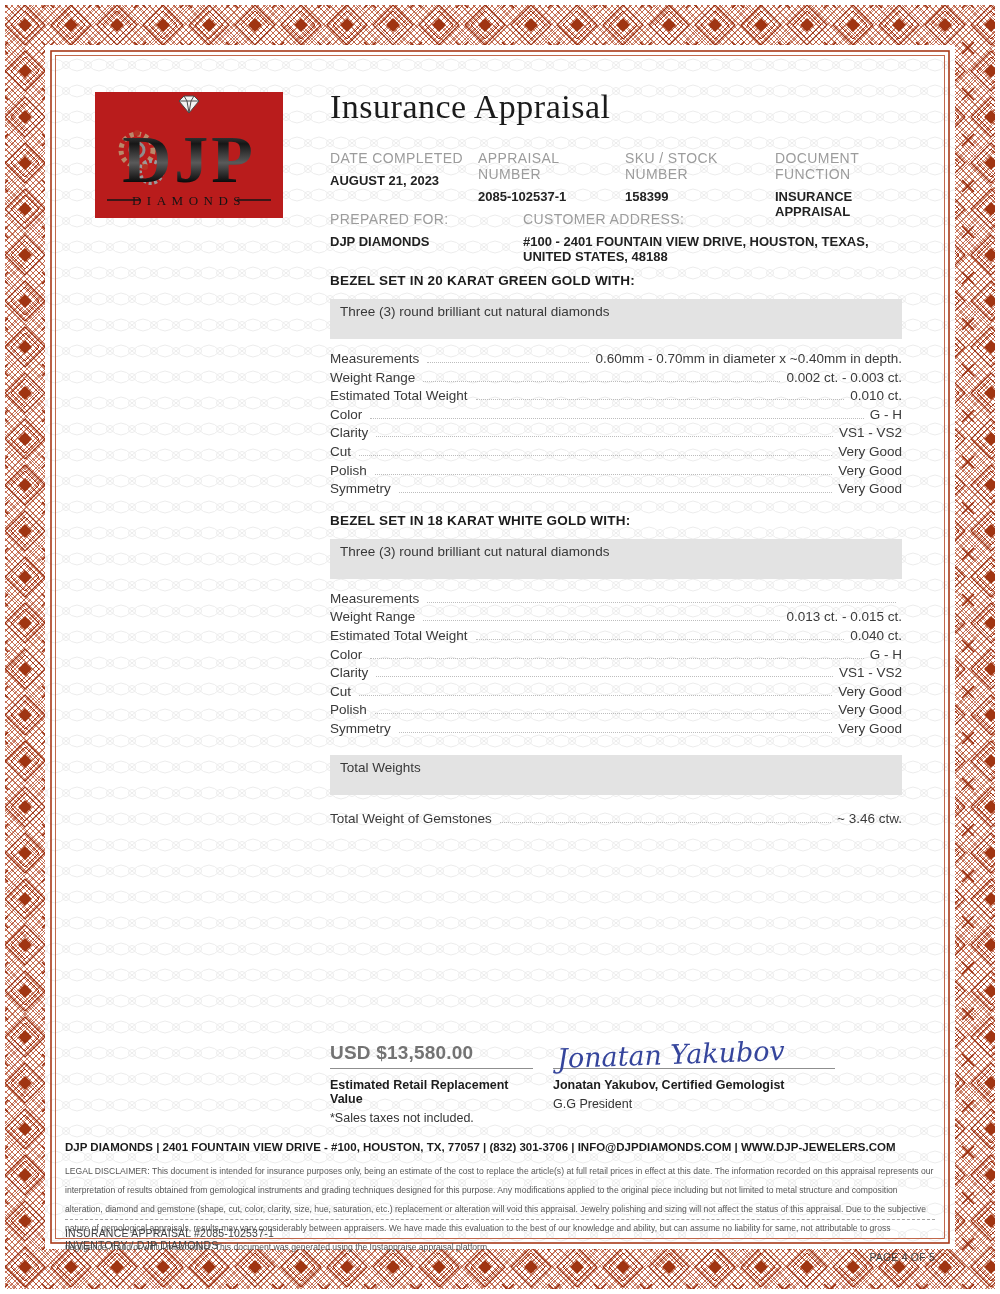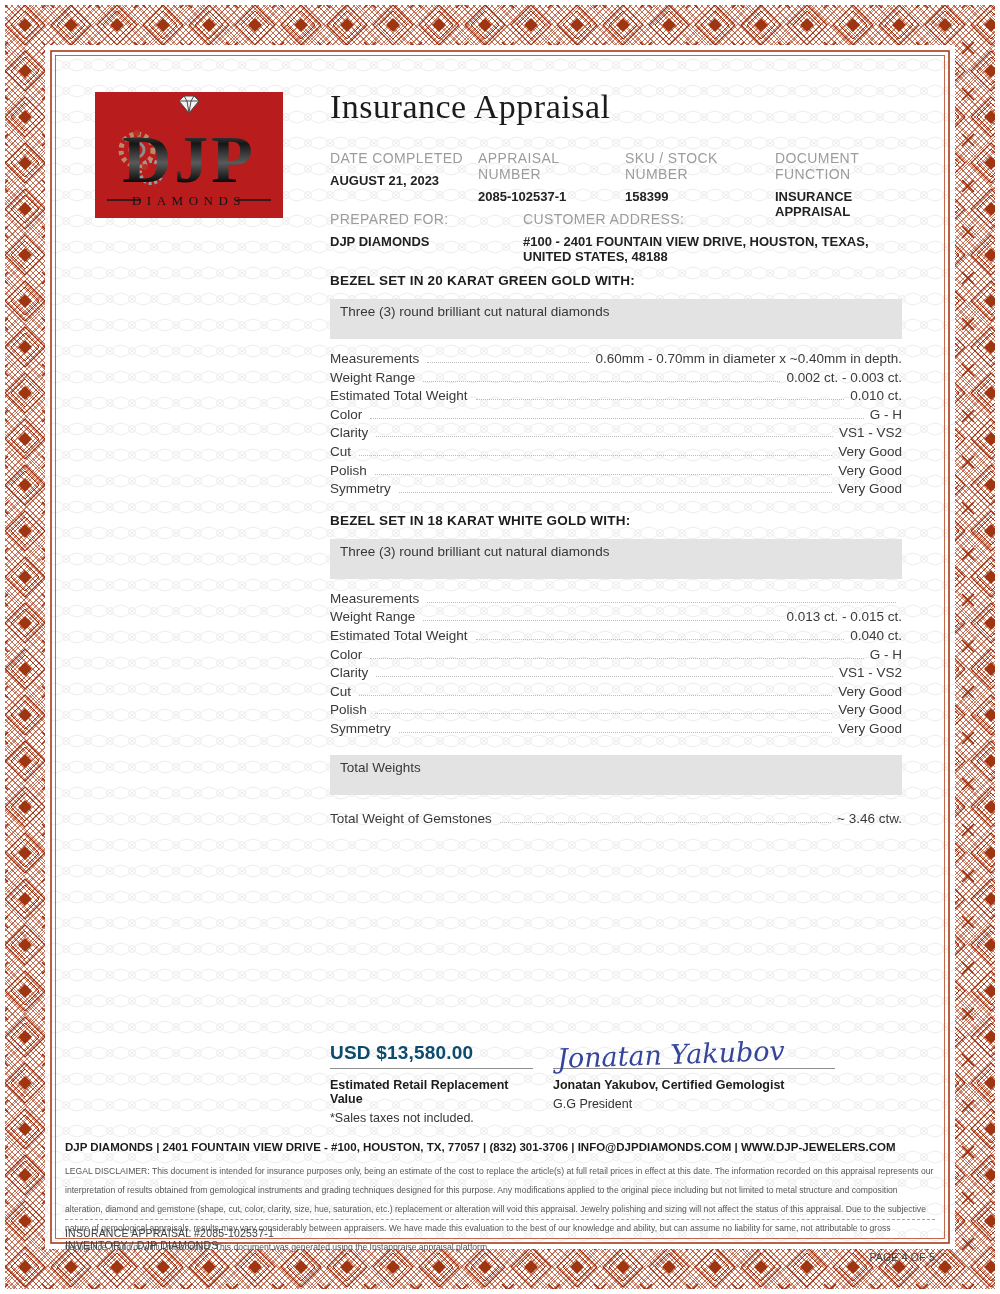--- a/index.html
+++ b/index.html
@@ -32,21 +32,21 @@
   .leader { flex:1; border-bottom:1.6px dotted #bdbdbd; margin:0 6px 4px 8px; min-width:20px; }
   .spec-value { white-space:nowrap;text-align:right; }
   .sec2 { margin-top:14px; }
   .totals-banner { margin-top:16px; }
   .totals-specs { margin-top:15px; }
 
   .value-sig { position:absolute; left:330px; top:1031px; width:572px; z-index:2; display:flex; }
   .val-col { width:203px; }
   .sig-col { margin-left:20px; width:282px; }
   .col-head { height:37px; position:relative; }
-  .val-amount { font-size:19px; font-weight:bold; color:#0c4a6e; letter-spacing:.2px; position:absolute; bottom:4px; }
+  .val-amount { font-size:19px; font-weight:bold; color:#737373; letter-spacing:.2px; position:absolute; bottom:4px; }
   .sig-script { position:absolute; bottom:-2px; left:4px;
     font-family:"DejaVu Serif", serif; font-style:italic; font-size:27px; color:#35459c;
     transform:rotate(-2deg); white-space:nowrap; }
   .rule { border-top:1.5px solid #8f8f8f; }
   .col-caption { margin-top:9px; font-size:12.5px; font-weight:bold; color:#1d1d1d; }
   .col-sub { margin-top:5px; font-size:12.5px; color:#333; }
 
   .footer { position:absolute; left:65px; top:1141px; width:870px; z-index:2; }
   .footer-contact { font-size:11.5px; font-weight:bold; color:#1c1c1c; }
   .footer-disclaimer { margin-top:9px; font-size:8.6px; color:#555; line-height:19px; }

